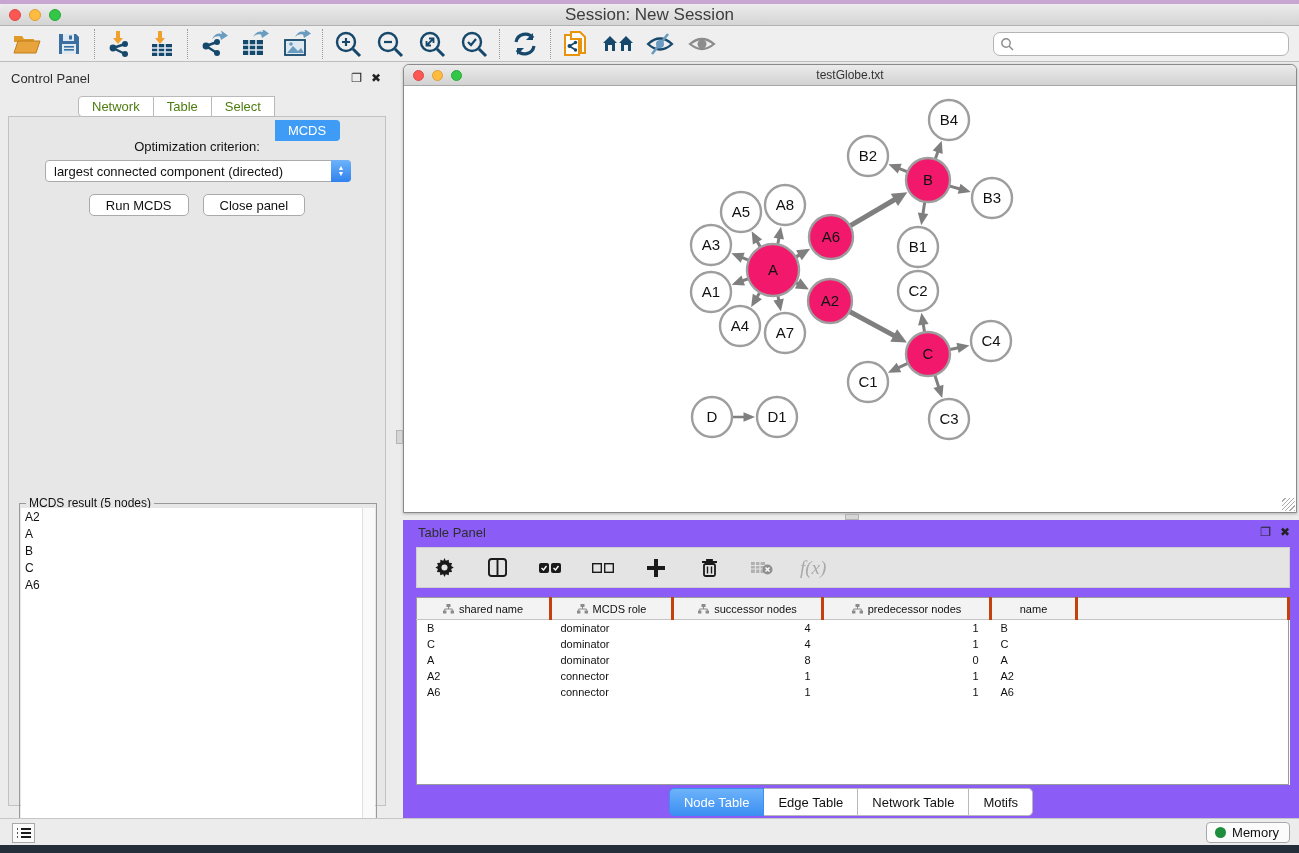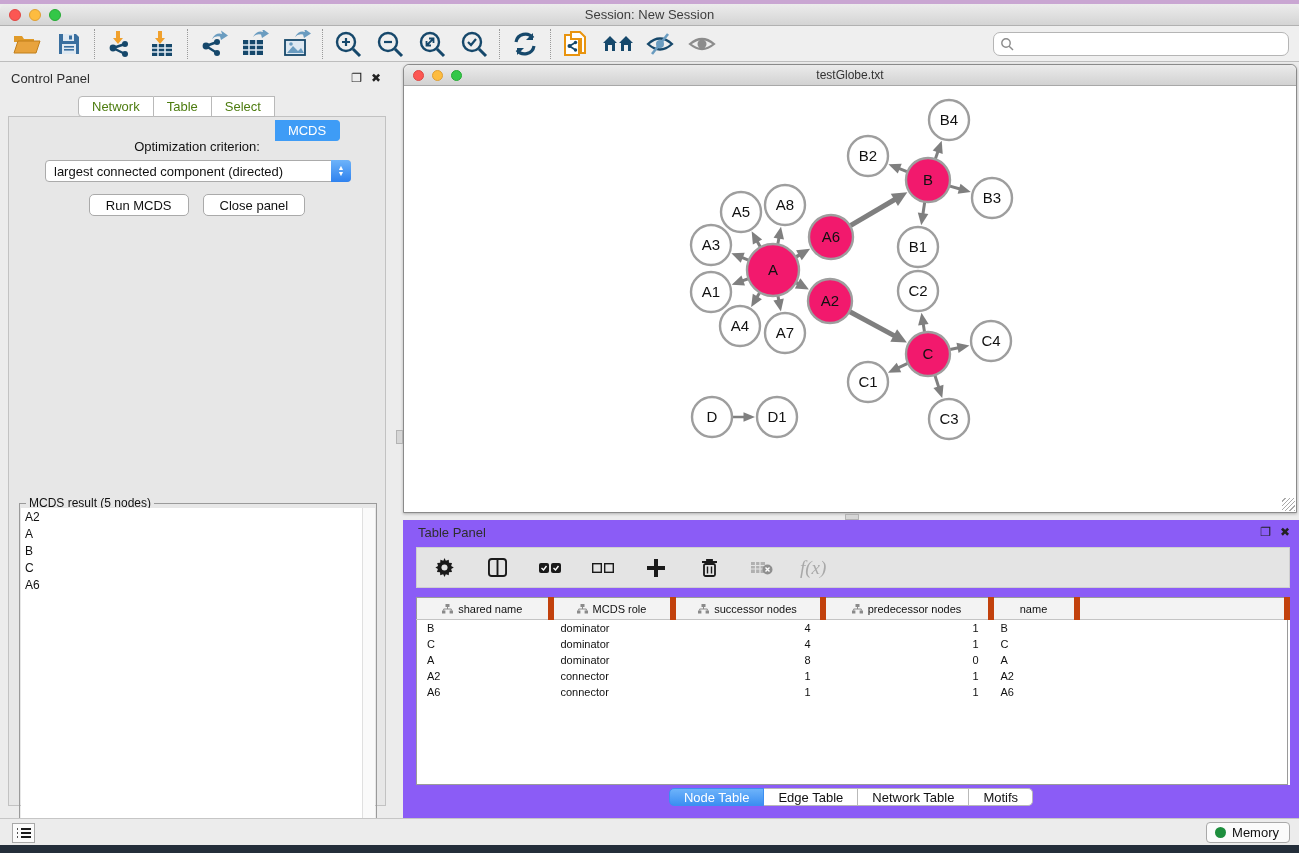--- a/index.html
+++ b/index.html
@@ -12,21 +12,21 @@
   #bottom-strip { left:0; top:845px; width:1299px; height:8px; background:#242e3a; }
 
   
   #titlebar { left:0; top:4px; width:1299px; height:22px;
     background:linear-gradient(#ececec,#d4d4d4); border-bottom:1px solid #b1b1b1;
     border-radius:6px 6px 0 0; display:flex; align-items:center; }
   .tl { width:12px; height:12px; border-radius:50%; margin-left:8px; }
   .tl.red { background:#fc5753; border:1px solid #df4744; margin-left:9px; }
   .tl.yellow { background:#fdbc40; border:1px solid #de9f34; margin-left:8px; }
   .tl.green { background:#33c748; border:1px solid #27aa35; margin-left:8px; }
-  #main-title { position:absolute; left:0; right:0; text-align:center; font-size:13px; color:#3d3d3d; }
+  #main-title { position:absolute; left:0; right:0; text-align:center; font-size:17px; color:#3d3d3d; }
 
   
   #toolbar { left:0; top:26px; width:1299px; height:36px; background:#efefef;
     border-bottom:1px solid #bdbdbd; display:flex; align-items:center; padding-left:6px; }
   .tbtn { width:42px; height:32px; display:flex; align-items:center; justify-content:center; background:none; border:none; cursor:default; }
   .tsep { width:1px; height:30px; border-left:1px dotted #9a9a9a; margin:0 4px; }
   #search-box { position:absolute; right:10px; top:32px; width:296px; height:24px;
     border:1px solid #b5b5b5; border-radius:7px; background:#fff; display:flex; align-items:center; padding-left:6px; }
   #search-input { border:none; outline:none; flex:1; height:20px; font-size:12px; background:transparent; }
 
@@ -72,28 +72,28 @@
 
   
   #table-panel { left:403px; top:520px; width:896px; height:298px; background:#8b5cf6; }
   #tp-toolbar { position:absolute; left:13px; top:27px; width:874px; height:41px; background:#e4e4e4;
     border:1px solid #cfcfcf; display:flex; align-items:center; padding-left:12px; gap:23px; }
   .tp-btn { width:30px; height:30px; border:none; background:none; display:flex; align-items:center; justify-content:center; font-size:17px; color:#1a1a1a; }
   .tp-btn.disabled { color:#aaa; }
   #fx-label { font-size:19px; color:#a9a9a9; font-family:"Liberation Serif","DejaVu Serif",serif; font-style:italic; }
   #node-table { position:absolute; left:13px; top:77px; width:874px; height:188px; background:#fff;
     border:1px solid #9a9a9a; border-collapse:collapse; table-layout:fixed; font-size:11px; color:#111; }
-  #node-table th { background:#f3f3f3; border-bottom:1px solid #c4c4c4; border-right:6px solid #c2410c;
+  #node-table th { background:#f3f3f3; border-bottom:1px solid #c4c4c4; border-right:3px solid #c2410c;
     height:22px; font-weight:normal; text-align:center; }
   #node-table th .hdr-inner { display:flex; align-items:center; justify-content:center; gap:5px; }
   #node-table td { height:16px; padding:0 10px; white-space:nowrap; overflow:hidden; }
   #node-table td.num { text-align:right; padding-right:12px; }
   #node-table tr.spacer td { height:auto; }
   #tp-tabs { position:absolute; left:0; width:100%; top:268px; display:flex; justify-content:center; }
-  .tp-tab { height:18px; padding:0 14px; background:#fff; border:1px solid #b9b9b9; border-left:none;
+  .tp-tab { height:28px; padding:0 14px; background:#fff; border:1px solid #b9b9b9; border-left:none;
     font-size:13px; color:#111; display:flex; align-items:center; }
   .tp-tab:first-child { border-left:1px solid #b9b9b9; border-radius:5px 0 0 5px; }
   .tp-tab:last-child { border-radius:0 5px 5px 0; }
   .tp-tab.active { background:linear-gradient(#6db3fa,#3c8ff2); border-color:#3c8ff2; color:#fff; }
 
   
   #status-bar { left:0; top:818px; width:1299px; height:27px; background:#ececec; border-top:1px solid #c6c6c6; }
   #list-btn { position:absolute; left:12px; top:4px; width:23px; height:20px; background:#fbfbfb; border:1px solid #a9a9a9; display:flex; align-items:center; justify-content:center; }
   #memory-btn { position:absolute; right:9px; top:3px; height:21px; padding:0 10px 0 8px; background:#fbfbfb;
     border:1px solid #a9a9a9; border-radius:4px; display:flex; align-items:center; gap:6px; font-size:13px; color:#111; }

